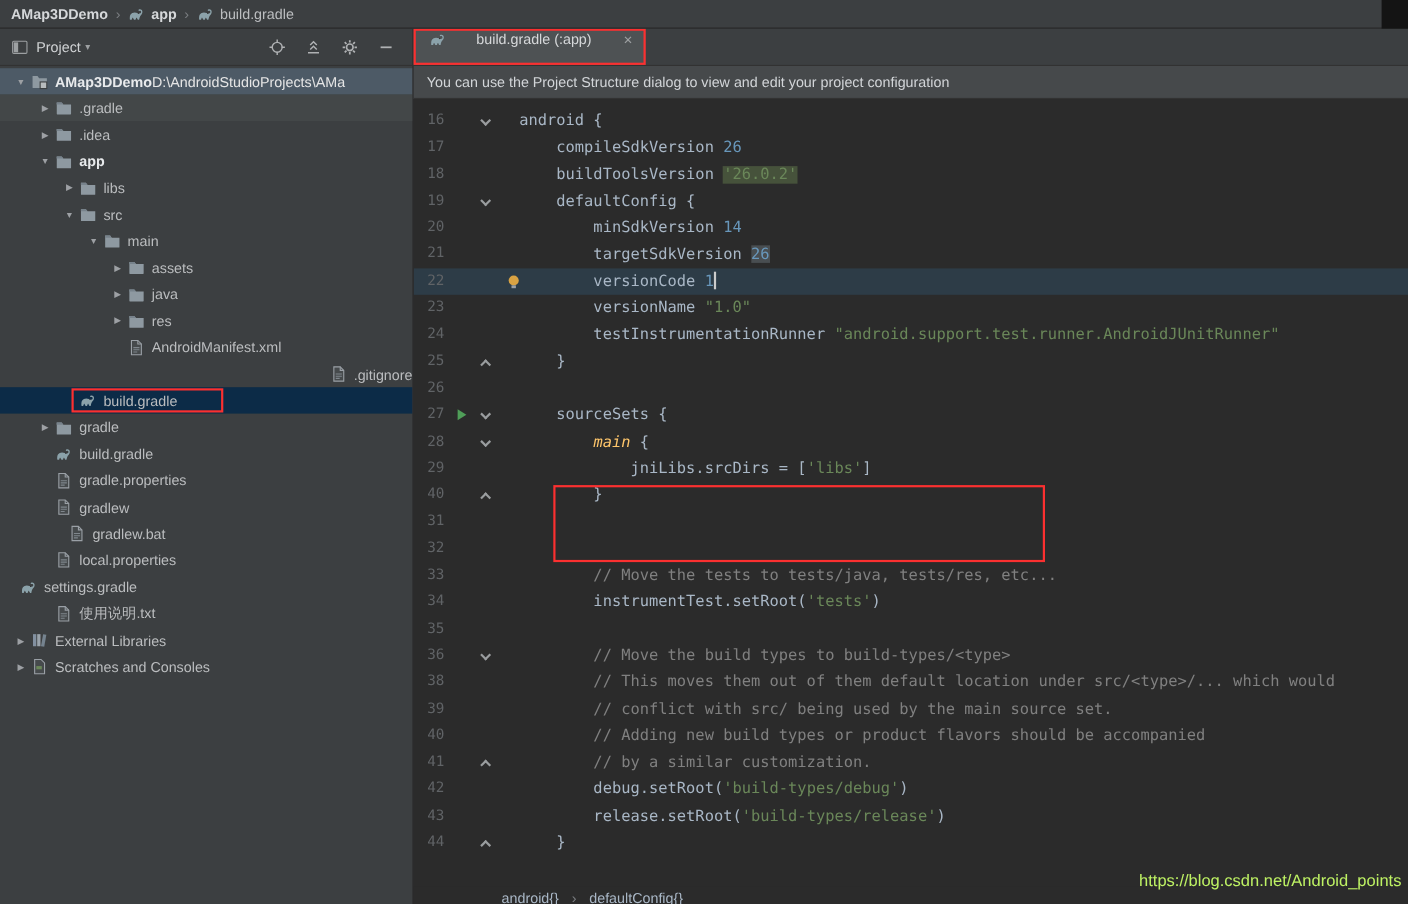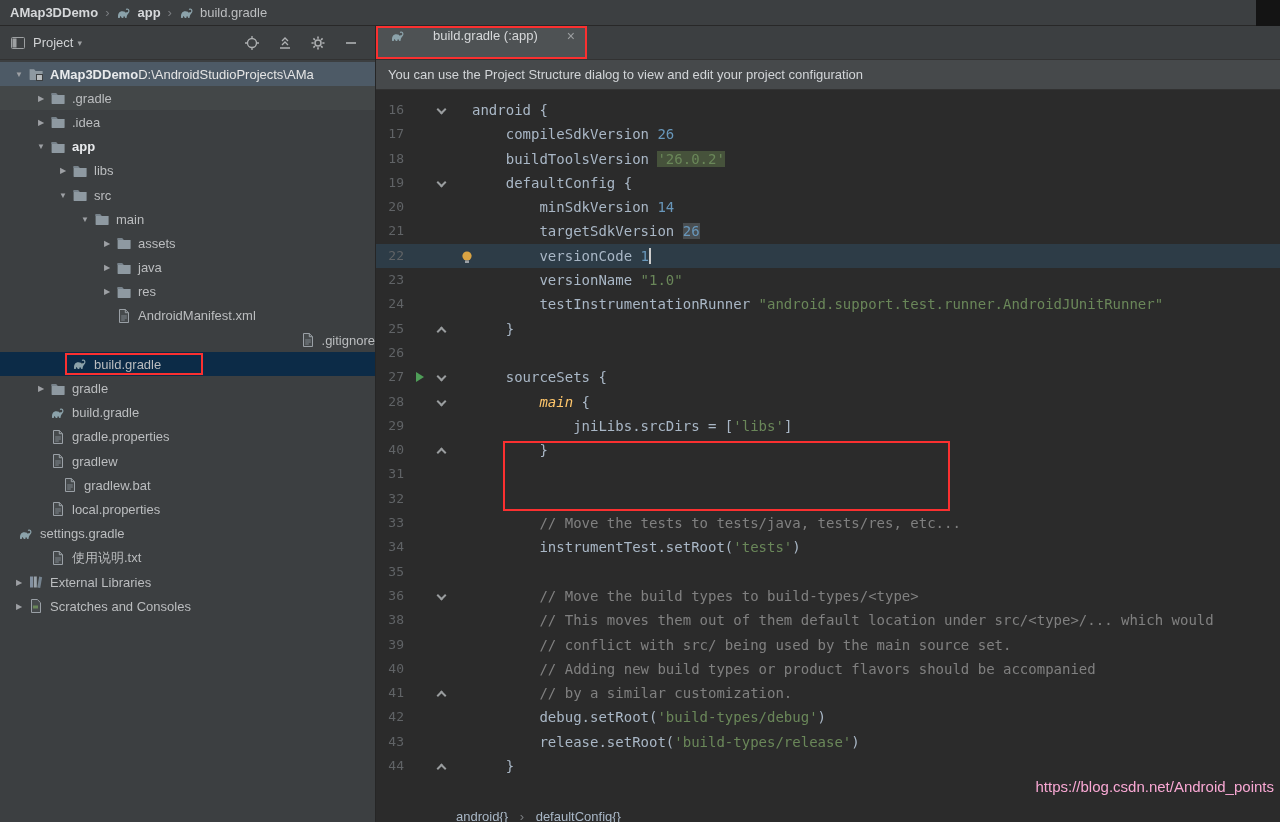--- a/index.html
+++ b/index.html
@@ -64,21 +64,21 @@
   .runmark { position:absolute; left:40px; top:7px; width:0; height:0;
     border-left:8px solid #4F9E58; border-top:5px solid transparent; border-bottom:5px solid transparent; }
   .bulb { position:absolute; left:84px; top:4px; }
   .caret { display:inline-block; width:2px; height:16px; background:#cccccc; vertical-align:-3px; }
   .code-annot { position:absolute; left:127px; top:415px; width:447px; height:70px;
     border:2px solid #fb3030; z-index:3; }
 
   .bottom-bar { position:absolute; left:0; right:0; bottom:0; height:16px; background:#2b2b2b; overflow:hidden; }
   .bottom-bc { position:absolute; left:80px; top:3px; font-size:13px; color:#A9B7C6; white-space:nowrap; }
   .bb-sep { color:#7a7d80; margin:0 8px; }
-  .watermark { position:absolute; right:6px; bottom:27px; color:#f9a8d4; font-size:15px; z-index:4; }
+  .watermark { position:absolute; right:6px; bottom:13px; color:#bef264; font-size:15px; z-index:4; }
 </style>
 </head>
 <body>
 
 <div class="topbar">
   <span class="bc bold">AMap3DDemo</span>
   <span class="sep">›</span>
   <span class="bc-icon">
       <svg width="16" height="16" viewBox="0 0 16 16">
         <path fill="#8BA2AA" d="M12.9 4.2c-.8-.8-2-.9-2.9-.3-.2.1-.2.4-.1.6l.3.3c.1.1.3.2.5.1.4-.2.9-.1 1.2.2.5.5.5 1.3 0 1.8-1.2 1.2-3.2-.6-5.5-.6-1.5 0-2.9.6-3.7 1.9C1.9 9.4 2 11.2 2 12.6c0 .2.2.4.4.4h1c.2 0 .3-.1.4-.3l.5-1.4c.1-.2.4-.3.5-.1l.9 1.6c.1.1.2.2.3.2h.9c.2 0 .3-.1.4-.3l.5-1.4c.1-.2.4-.3.5-.1l.9 1.6c.1.1.2.2.3.2h.7c.2 0 .4-.2.4-.4.1-1.7.7-3.1 1.9-4.3 1.1-1.2 1.3-3 .4-4.1z"></path>

